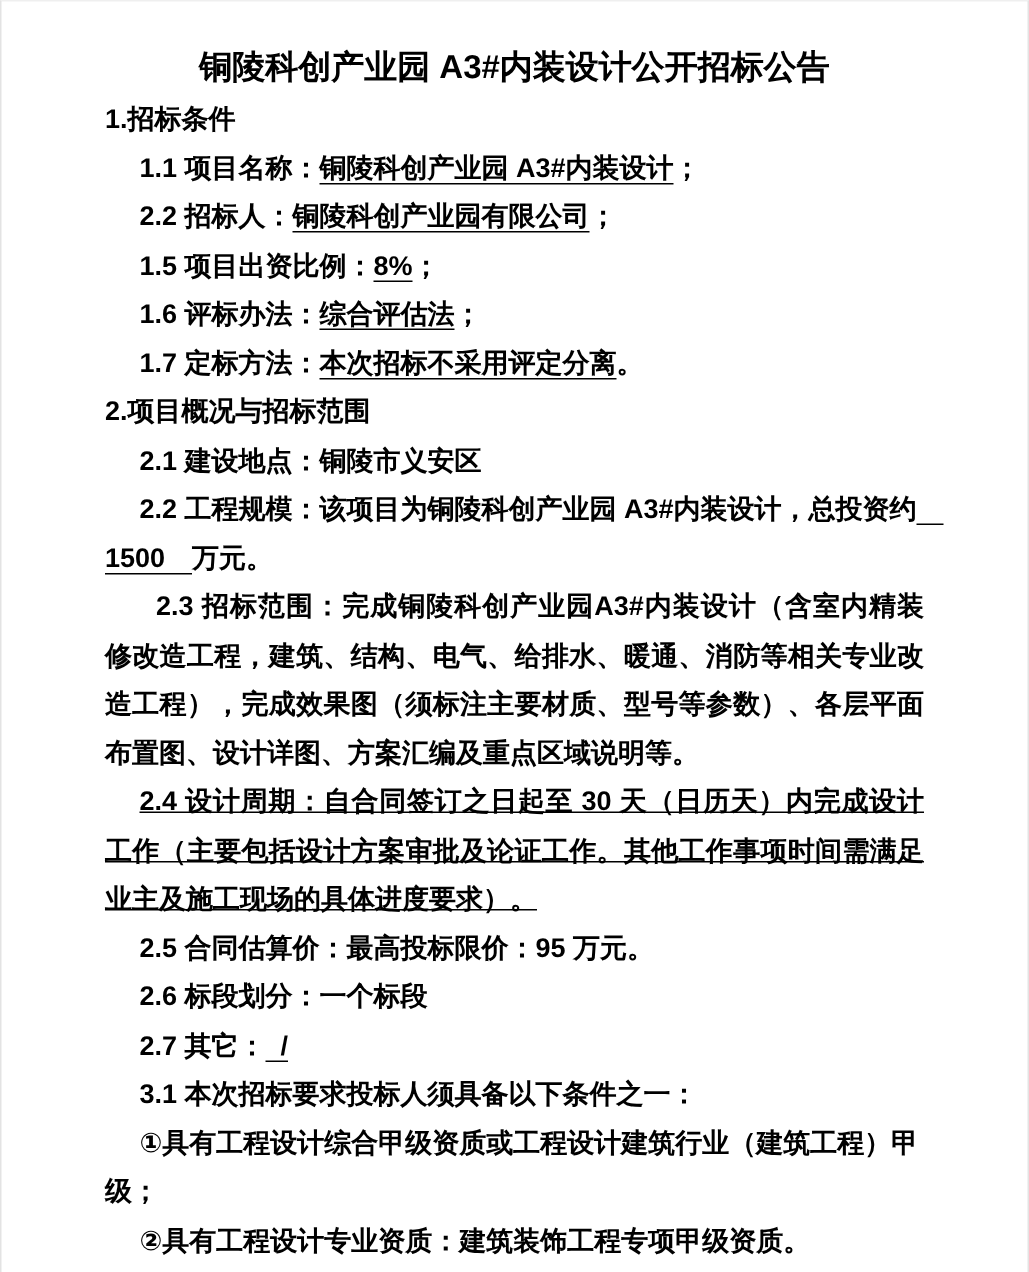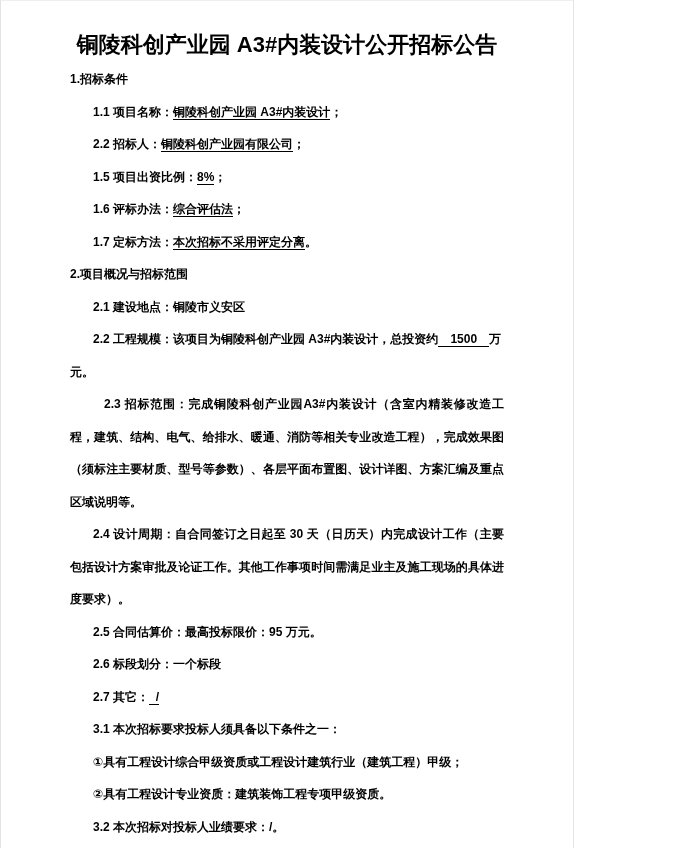--- a/index.html
+++ b/index.html
@@ -2,21 +2,21 @@
 <html><head>
 <meta charset="utf-8">
 <style>
   html, body {
     margin: 0;
     padding: 0;
     background: #ffffff;
   }
   .page {
     position: relative;
-    width: 574px;
+    width: 686px;
     height: 848px;
     box-sizing: border-box;
     background: #ffffff;
     border-left: 1px solid #e3e3e3;
     border-right: 1px solid #e3e3e3;
     border-top: 1px solid #efefef;
     font-family: "Liberation Sans", "DejaVu Sans", sans-serif;
     font-weight: 700;
     color: #000000;
     overflow: hidden;
@@ -28,28 +28,28 @@
     line-height: 28px;
     text-align: center;
     font-weight: 700;
   }
   .doc-body {
     margin-top: 4px;
     padding: 0 69px;
   }
   .doc-body p {
     margin: 0;
-    font-size: 12px;
+    font-size: 18px;
     line-height: 32.5px;
     font-weight: 700;
   }
   .heading { text-indent: 0; }
   .item   { text-indent: 23px; }
   .para   { text-align: justify; }
-  .ind23  { text-indent: 23px; }
+  .ind23  { text-indent: 23px; text-decoration: underline; }
   .ind34  { text-indent: 34px; }
   .u {
     border-bottom: 1px solid #000000;
     padding-bottom: 0px;
   }
 </style>
 </head>
 <body>
 
 <div class="page">

